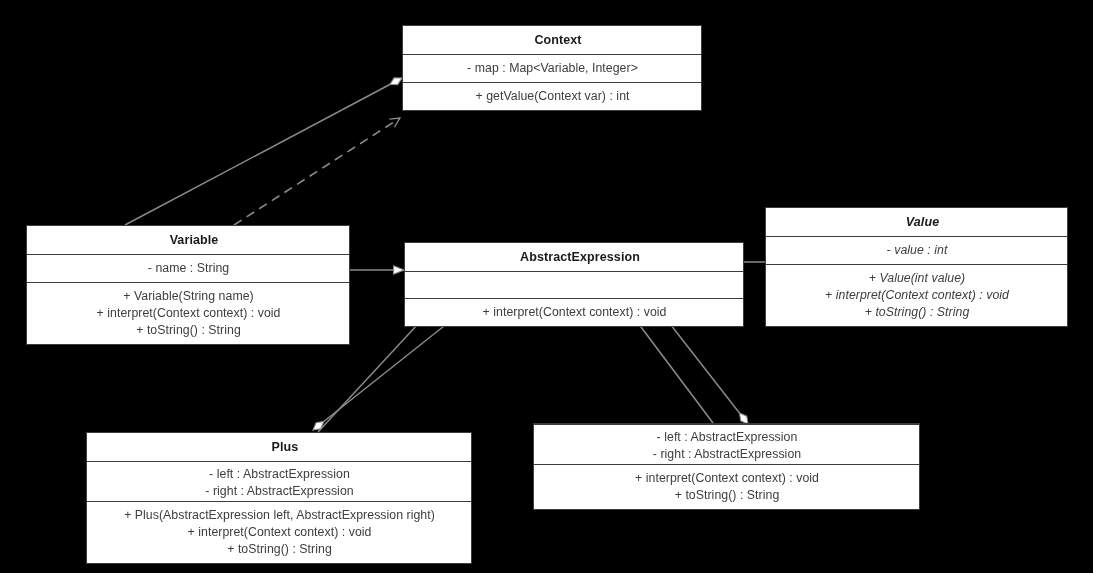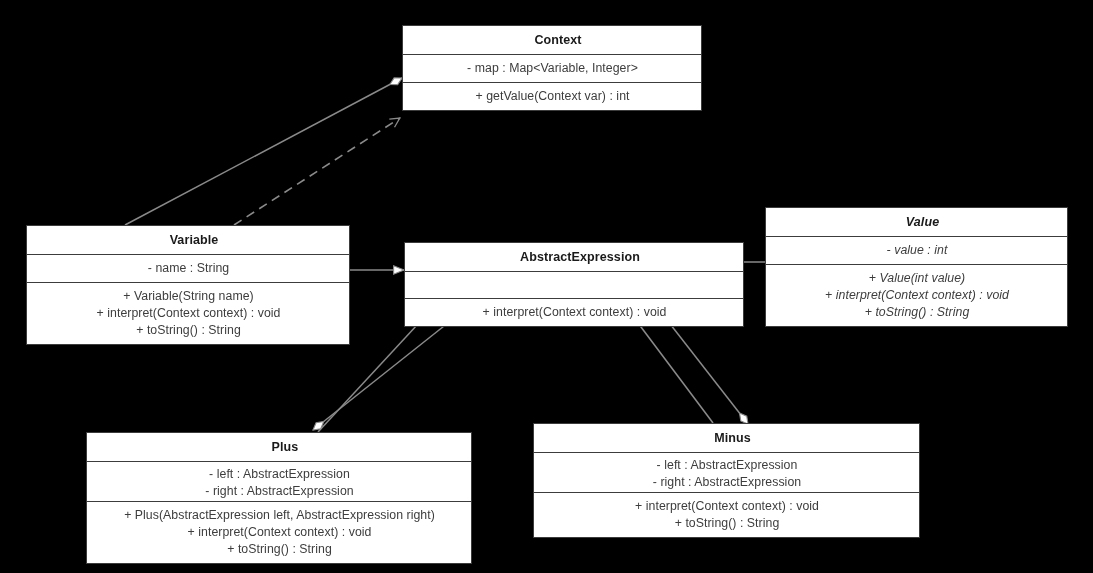--- a/index.html
+++ b/index.html
@@ -157,21 +157,20 @@
     </div>
     <div class="cls-sep"></div>
     <div class="cls-compartment">
       <div class="member">+ Plus(AbstractExpression left, AbstractExpression right)</div>
       <div class="member">+ interpret(Context context) : void</div>
       <div class="member">+ toString() : String</div>
     </div>
   </div>
 
   <div class="uml-class" style="left:533px; top:423px; width:387px;">
-    <div class="cls-name">Minus</div>
     <div class="cls-sep"></div>
     <div class="cls-compartment tight">
       <div class="member">- left : AbstractExpression</div>
       <div class="member">- right : AbstractExpression</div>
     </div>
     <div class="cls-sep"></div>
     <div class="cls-compartment">
       <div class="member">+ interpret(Context context) : void</div>
       <div class="member">+ toString() : String</div>
     </div>

